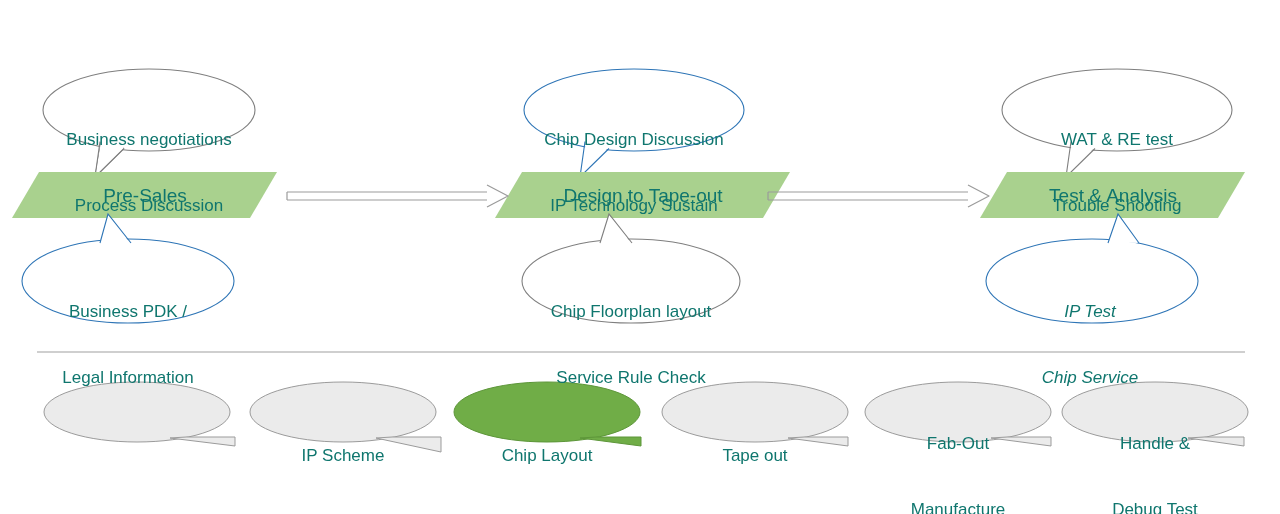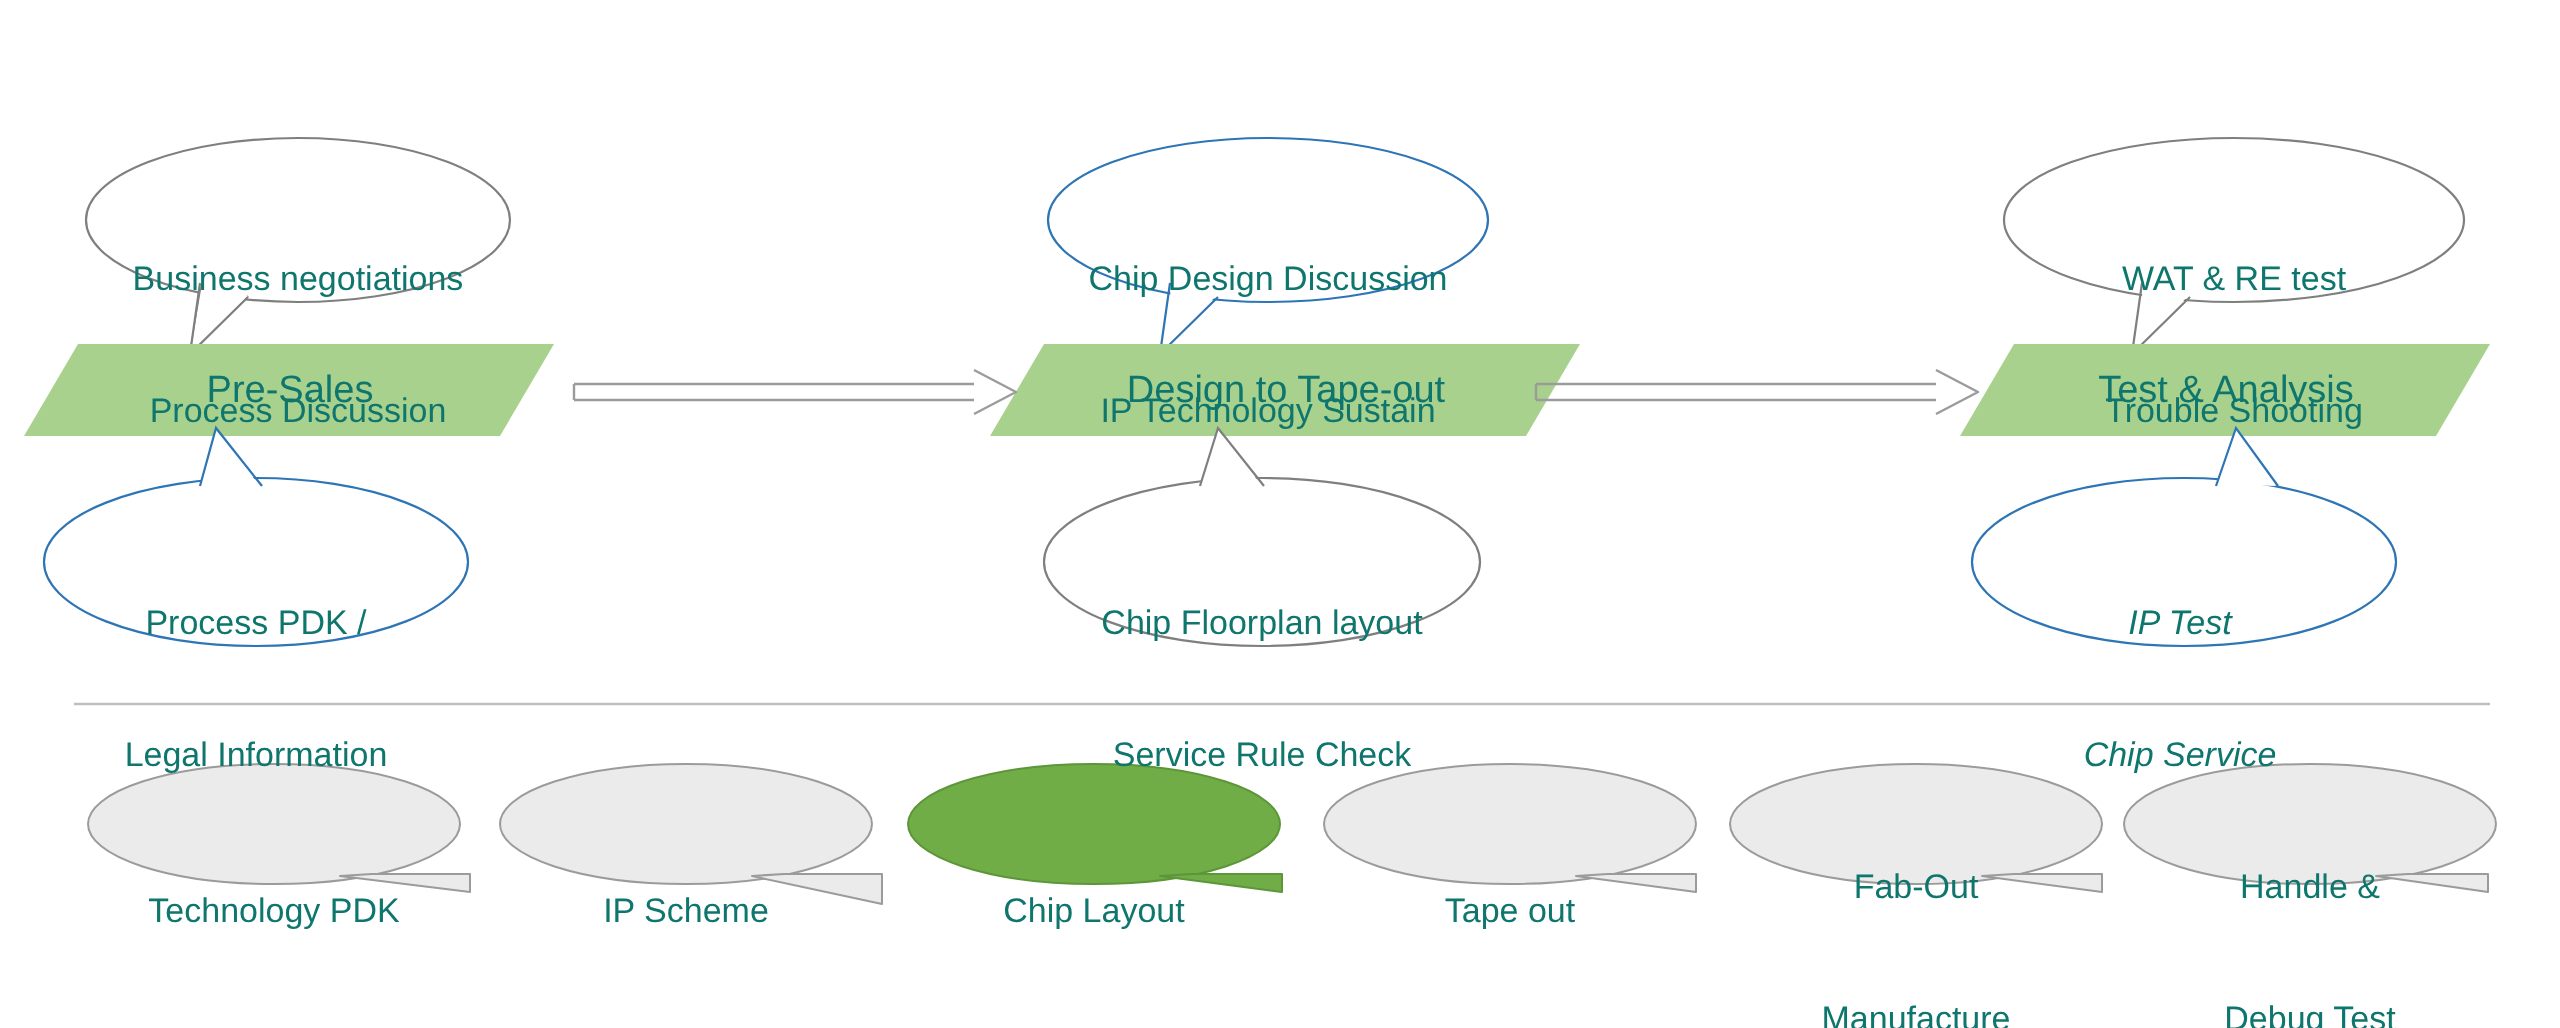--- a/index.html
+++ b/index.html
@@ -155,37 +155,34 @@
   <div class="lbl bubble" style="left:1007px; top:85px; width:220px;">
     <div>WAT &amp; RE test</div>
     <div>Trouble Shooting</div>
   </div>
 
   <div class="lbl stage-label" style="left:45px; top:184px; width:200px;">Pre-Sales</div>
   <div class="lbl stage-label" style="left:528px; top:184px; width:230px;">Design to Tape-out</div>
   <div class="lbl stage-label" style="left:1013px; top:184px; width:200px;">Test &amp; Analysis</div>
 
   <div class="lbl bubble" style="left:28px; top:257px; width:200px;">
-    <div>Process PDK /</div>
+    <div>Business PDK /</div>
     <div>Legal Information</div>
   </div>
 
   <div class="lbl bubble" style="left:531px; top:257px; width:200px;">
     <div>Chip Floorplan layout</div>
     <div>Service Rule Check</div>
   </div>
 
   <div class="lbl bubble" style="left:1000px; top:257px; width:180px;font-style:italic;">
     <div>IP Test</div>
     <div>Chip Service</div>
   </div>
 
-  <div class="lbl chip" style="left:47px; top:401px; width:180px;">
-    <div>Technology PDK</div>
-  </div>
   <div class="lbl chip" style="left:253px; top:401px; width:180px;">
     <div>IP Scheme</div>
   </div>
   <div class="lbl chip" style="left:457px; top:401px; width:180px;">
     <div>Chip Layout</div>
   </div>
   <div class="lbl chip" style="left:665px; top:401px; width:180px;">
     <div>Tape out</div>
   </div>
   <div class="lbl chip" style="left:868px; top:389px; width:180px;">

